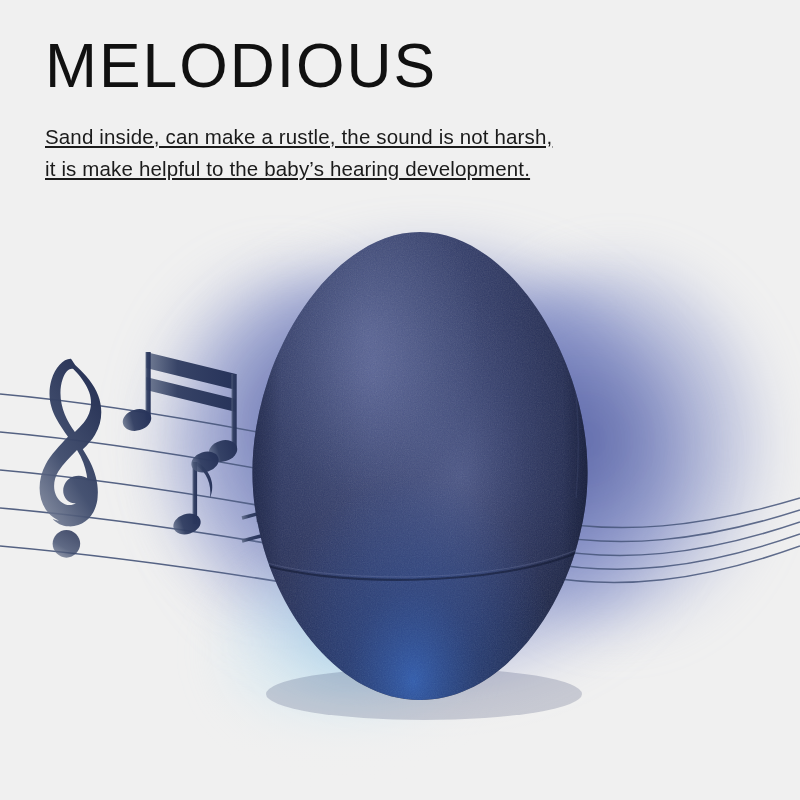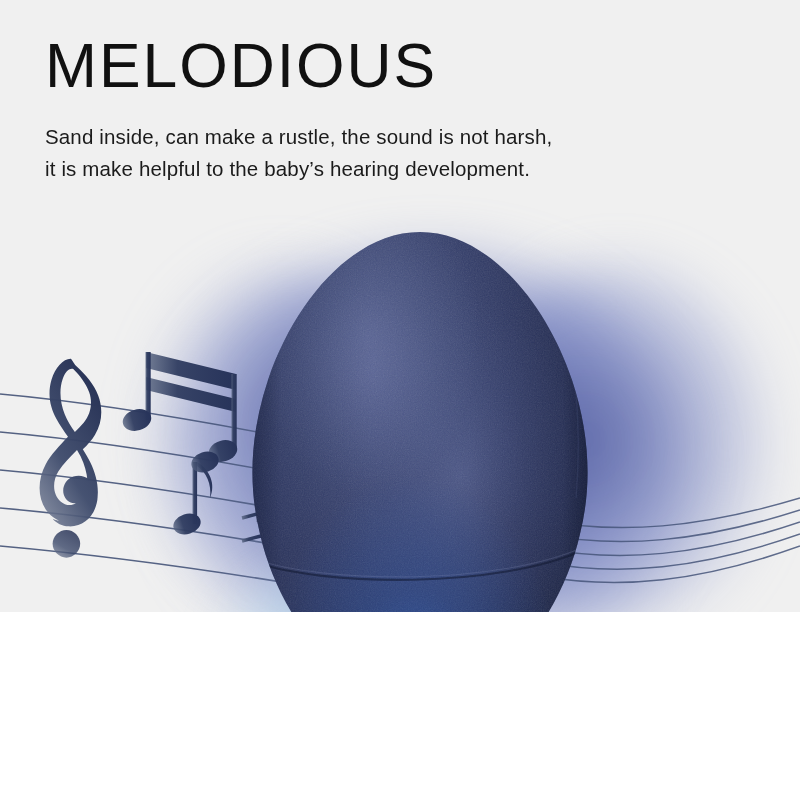--- a/index.html
+++ b/index.html
@@ -3,21 +3,21 @@
 <meta charset="utf-8">
 <style>
   html, body {
     margin: 0;
     padding: 0;
     background: #ffffff;
   }
   #stage {
     position: relative;
     width: 800px;
-    height: 612px;
+    height: 800px;
     overflow: hidden;
     background: #f0f0f0;
     font-family: "Liberation Sans", sans-serif;
   }
 
   
   #headline {
     position: absolute;
     left: 45px;
     top: 33px;
@@ -36,20 +36,21 @@
     position: absolute;
     left: 45px;
     top: 121px;
     font-family: "Liberation Sans", sans-serif;
     font-size: 20.5px;
     line-height: 32px;
     font-weight: 400;
     letter-spacing: 0.15px;
     color: #1b1b1b;
     white-space: nowrap;
+    text-decoration: underline;
   }
   #subcopy .line { display: block; }
 
   
   #scene {
     position: absolute;
     inset: 0;
   }
 
   

